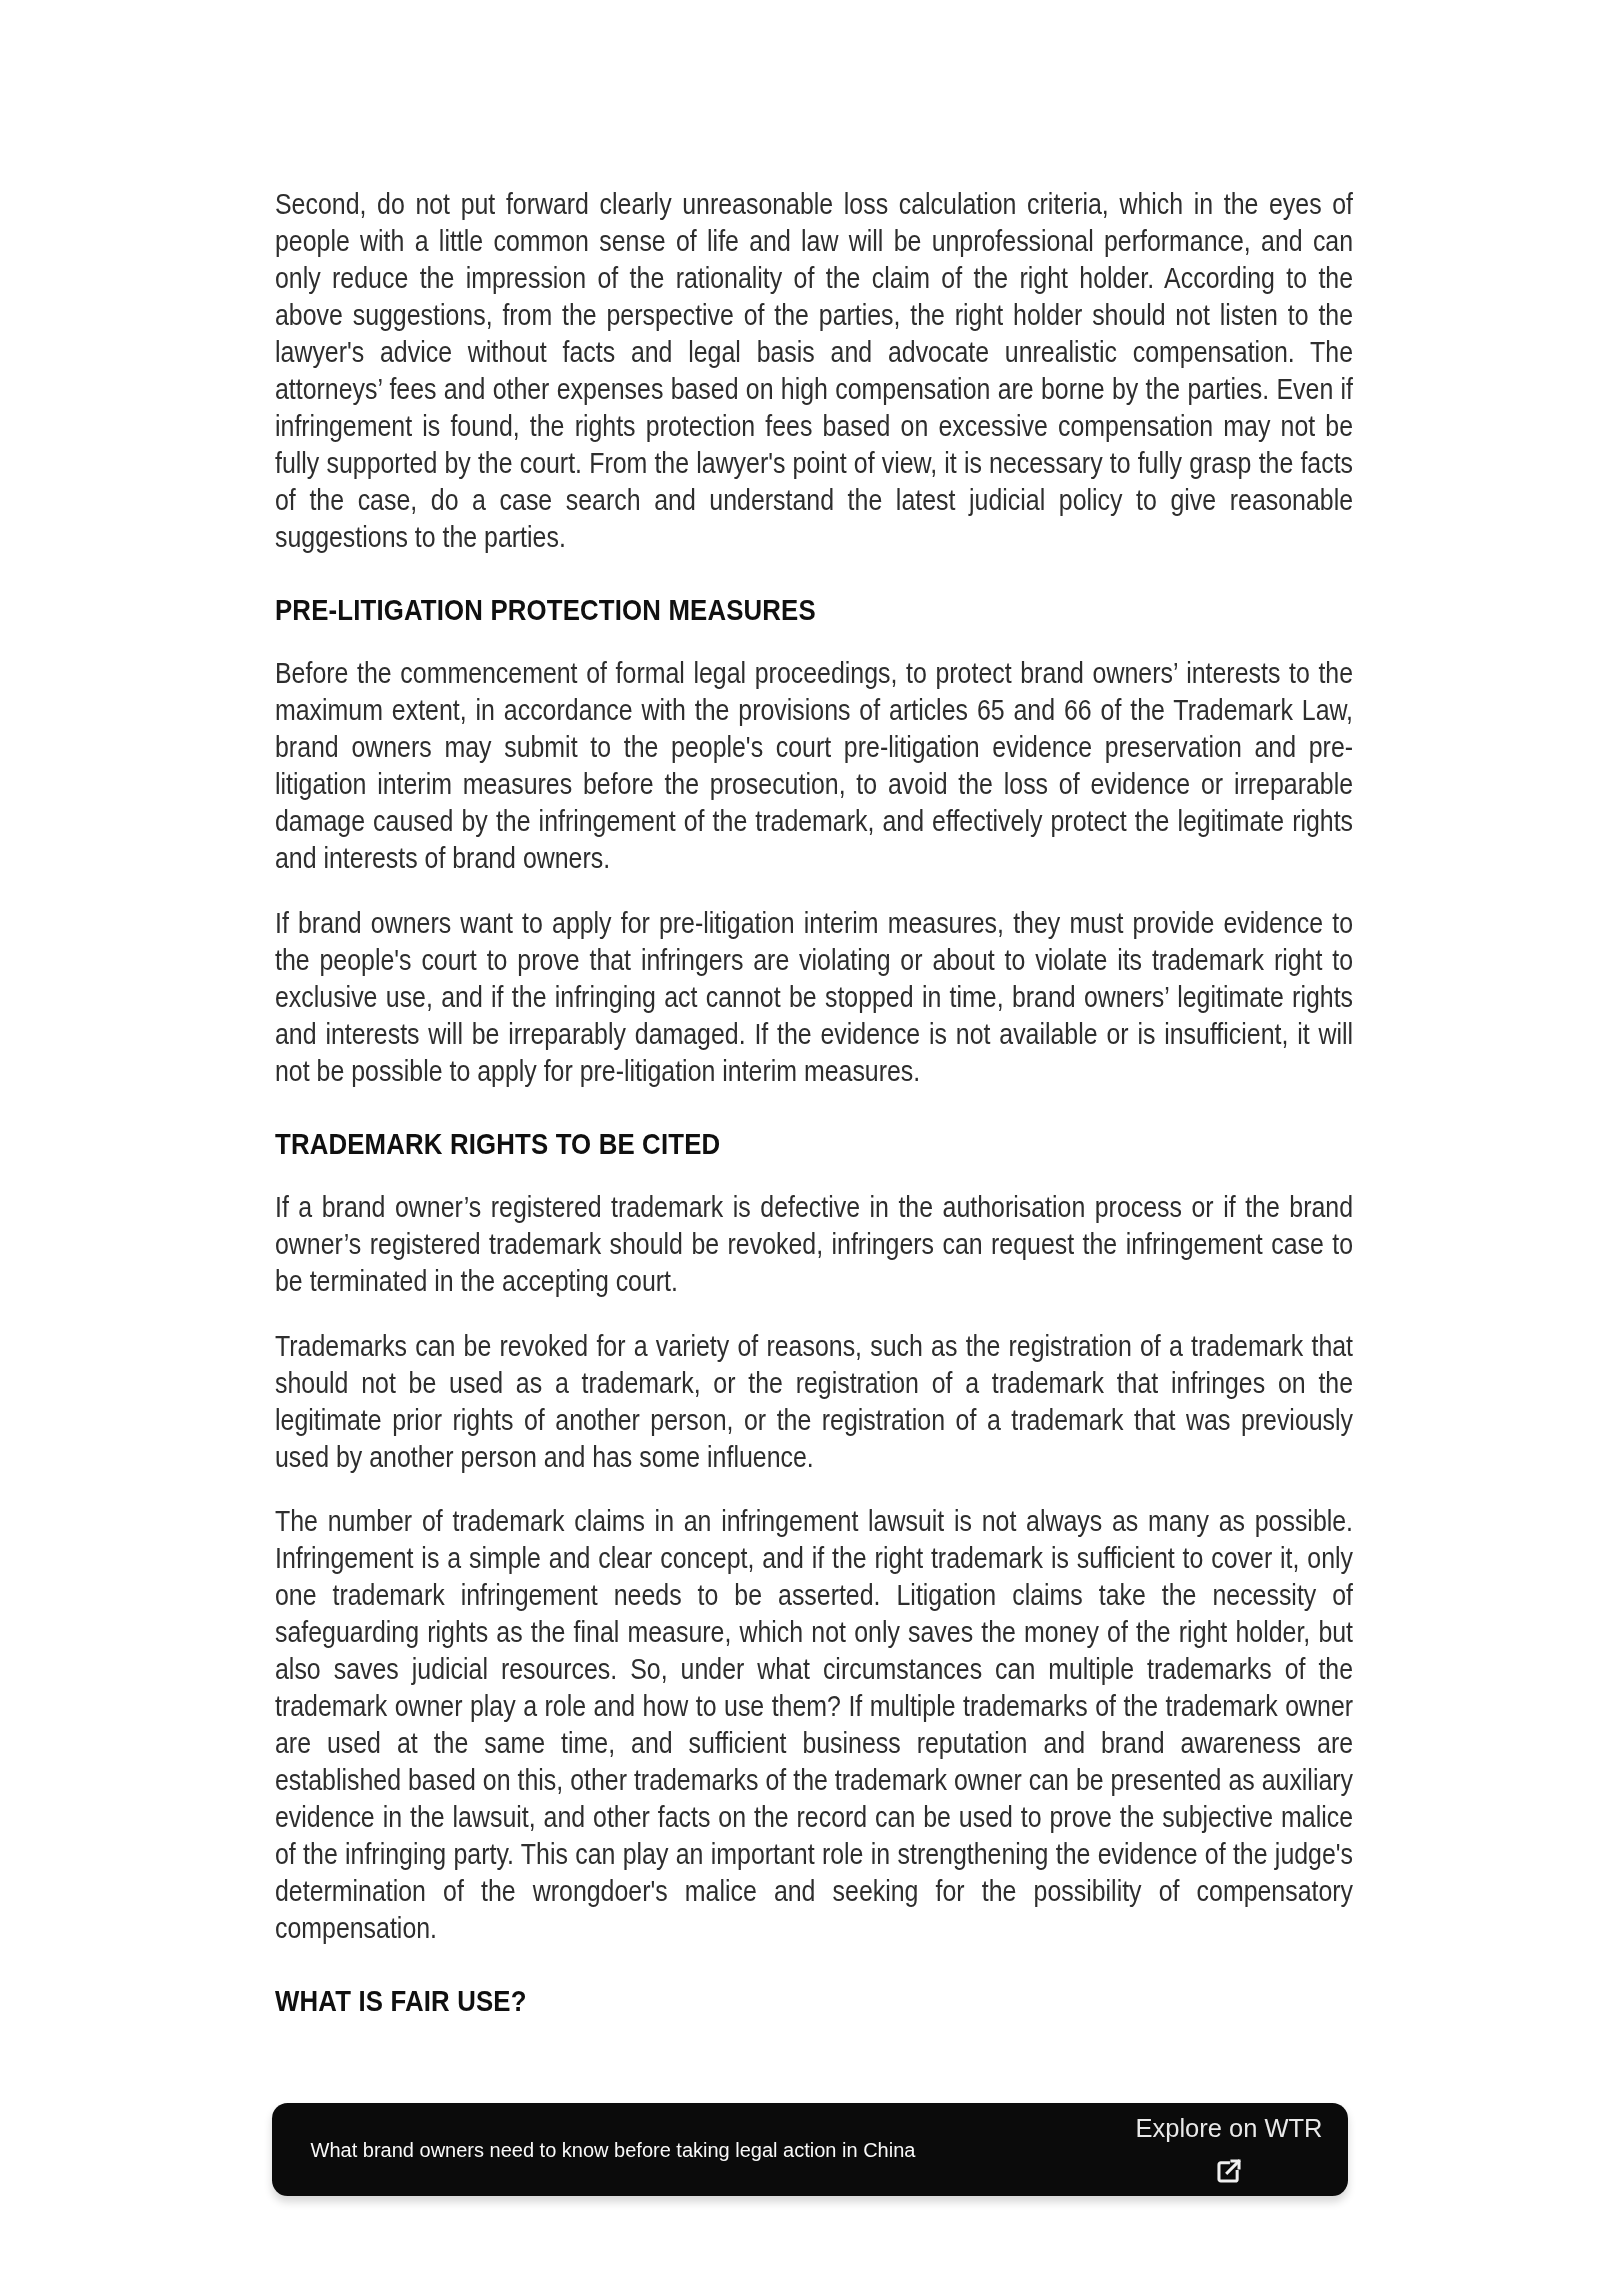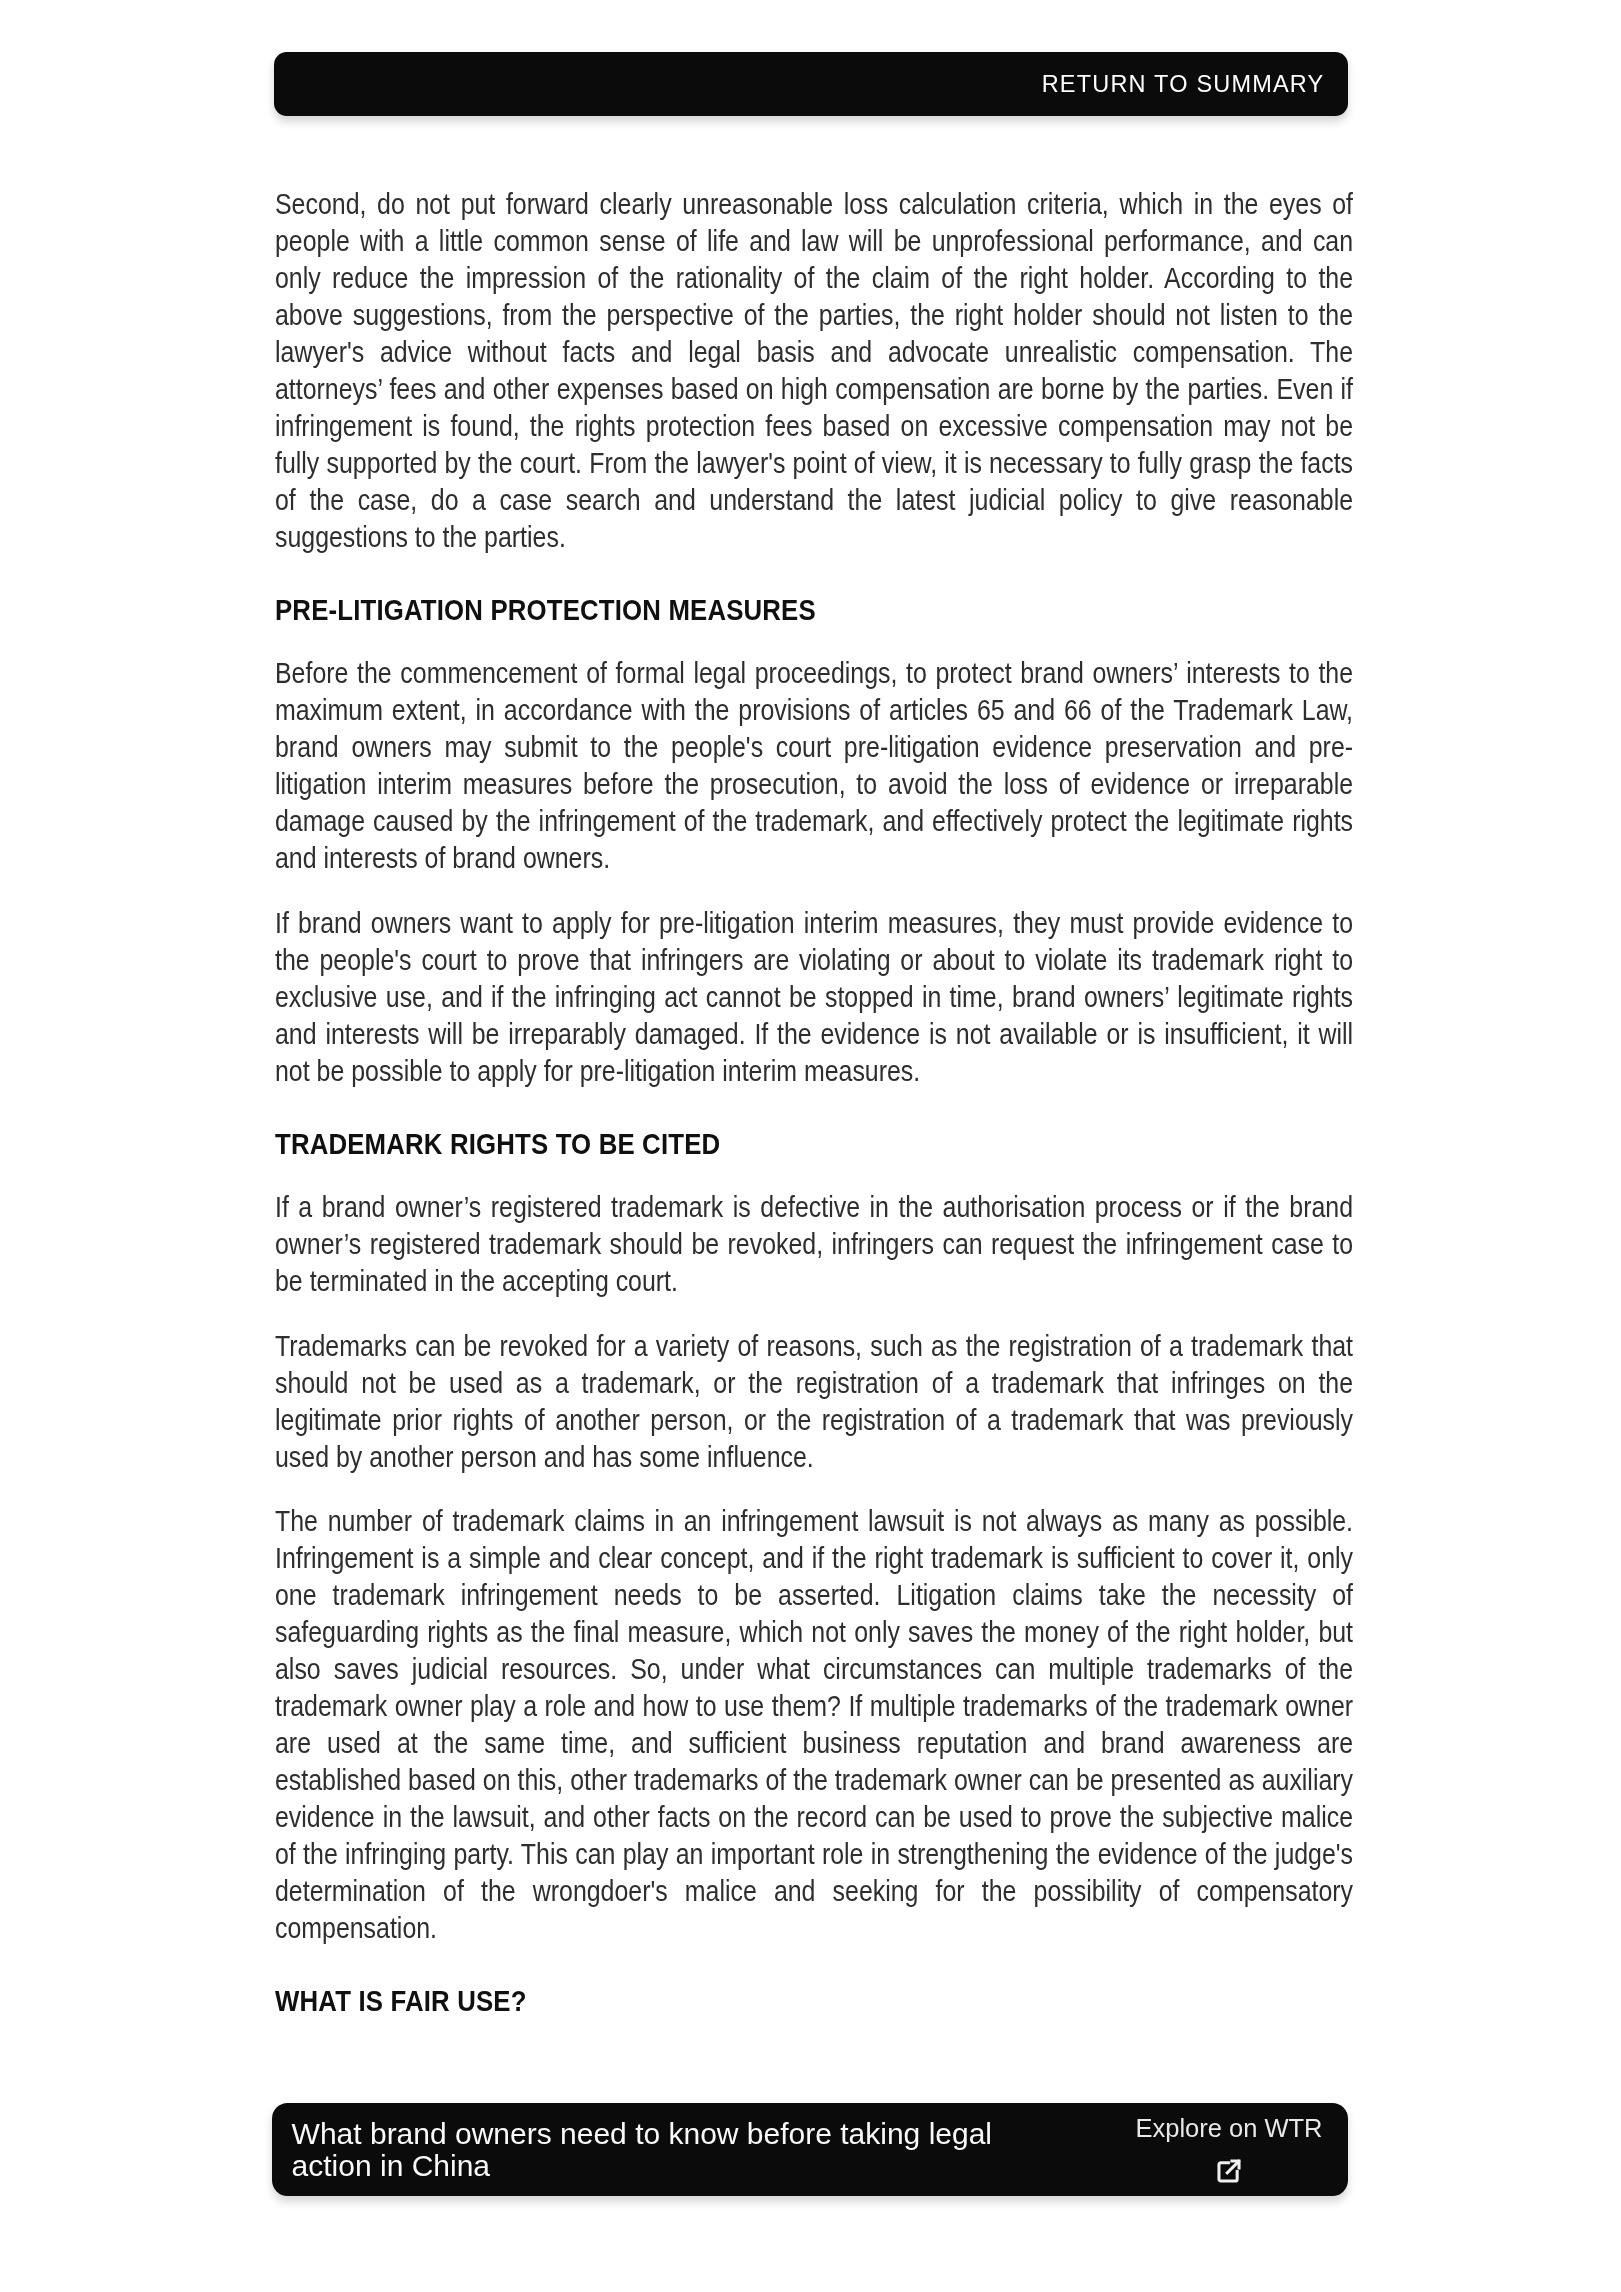--- a/index.html
+++ b/index.html
@@ -76,45 +76,43 @@
     border-radius: 15.7px;
     box-sizing: border-box;
     display: flex;
     align-items: center;
     justify-content: space-between;
     padding: 0 25.5px 0 19.6px;
     box-shadow: 0 5.9px 8.8px rgba(0,0,0,0.16);
   }
   .bottombar .doc-title {
     color: #fafafa;
-    font-size: 30px;
+    font-size: 20px;
     line-height: 32px;
     max-width: 755px;
+    margin-left: 19px;
   }
   .bottombar .explore-link {
     display: flex;
     align-items: center;
     gap: 13.7px;
     color: #e9e9e9;
     font-size: 25.5px;
     text-decoration: none;
     cursor: pointer;
     white-space: nowrap;
     flex-direction: column;
   }
   .explore-link svg { display: block; }
 </style>
 </head>
 <body>
 
 <div class="page">
 
-  <div class="topbar">
-    <span class="return-label">RETURN TO SUMMARY</span>
-  </div>
 
   <div class="article">
     <p class="first">Second, do not put forward clearly unreasonable loss calculation criteria, which in the eyes of people with a little common sense of life and law will be unprofessional performance, and can only reduce the impression of the rationality of the claim of the right holder. According to the above suggestions, from the perspective of the parties, the right holder should not listen to the lawyer's advice without facts and legal basis and advocate unrealistic compensation. The attorneys’ fees and other expenses based on high compensation are borne by the parties. Even if infringement is found, the rights protection fees based on excessive compensation may not be fully supported by the court. From the lawyer's point of view, it is necessary to fully grasp the facts of the case, do a case search and understand the latest judicial policy to give reasonable suggestions to the parties.</p>
     <h2>PRE-LITIGATION PROTECTION MEASURES</h2>
     <p>Before the commencement of formal legal proceedings, to protect brand owners’ interests to the maximum extent, in accordance with the provisions of articles 65 and 66 of the Trademark Law, brand owners may submit to the people's court pre-litigation evidence preservation and pre-litigation interim measures before the prosecution, to avoid the loss of evidence or irreparable damage caused by the infringement of the trademark, and effectively protect the legitimate rights and interests of brand owners.</p>
     <p>If brand owners want to apply for pre-litigation interim measures, they must provide evidence to the people's court to prove that infringers are violating or about to violate its trademark right to exclusive use, and if the infringing act cannot be stopped in time, brand owners’ legitimate rights and interests will be irreparably damaged. If the evidence is not available or is insufficient, it will not be possible to apply for pre-litigation interim measures.</p>
     <h2>TRADEMARK RIGHTS TO BE CITED</h2>
     <p>If a brand owner’s registered trademark is defective in the authorisation process or if the brand owner’s registered trademark should be revoked, infringers can request the infringement case to be terminated in the accepting court.</p>
     <p>Trademarks can be revoked for a variety of reasons, such as the registration of a trademark that should not be used as a trademark, or the registration of a trademark that infringes on the legitimate prior rights of another person, or the registration of a trademark that was previously used by another person and has some influence.</p>
     <p>The number of trademark claims in an infringement lawsuit is not always as many as possible. Infringement is a simple and clear concept, and if the right trademark is sufficient to cover it, only one trademark infringement needs to be asserted. Litigation claims take the necessity of safeguarding rights as the final measure, which not only saves the money of the right holder, but also saves judicial resources. So, under what circumstances can multiple trademarks of the trademark owner play a role and how to use them? If multiple trademarks of the trademark owner are used at the same time, and sufficient business reputation and brand awareness are established based on this, other trademarks of the trademark owner can be presented as auxiliary evidence in the lawsuit, and other facts on the record can be used to prove the subjective malice of the infringing party. This can play an important role in strengthening the evidence of the judge's determination of the wrongdoer's malice and seeking for the possibility of compensatory compensation.</p>

